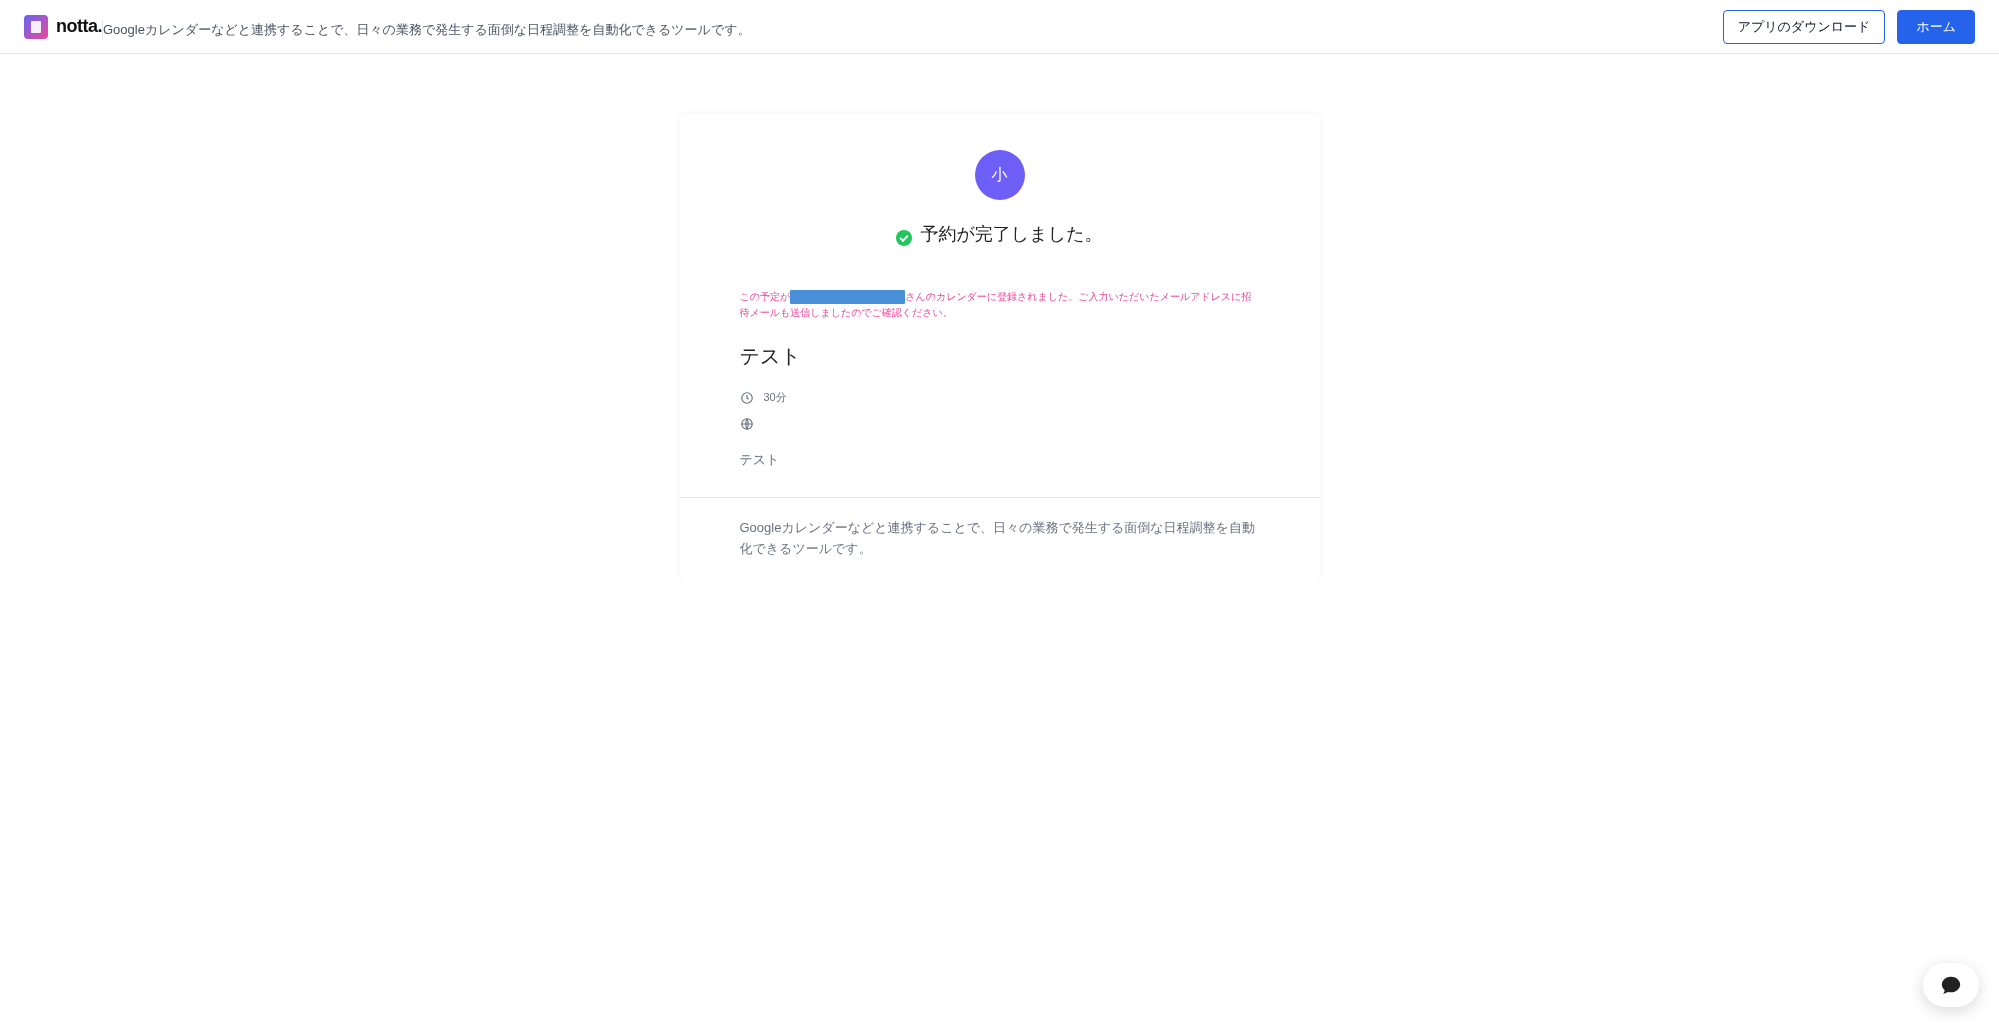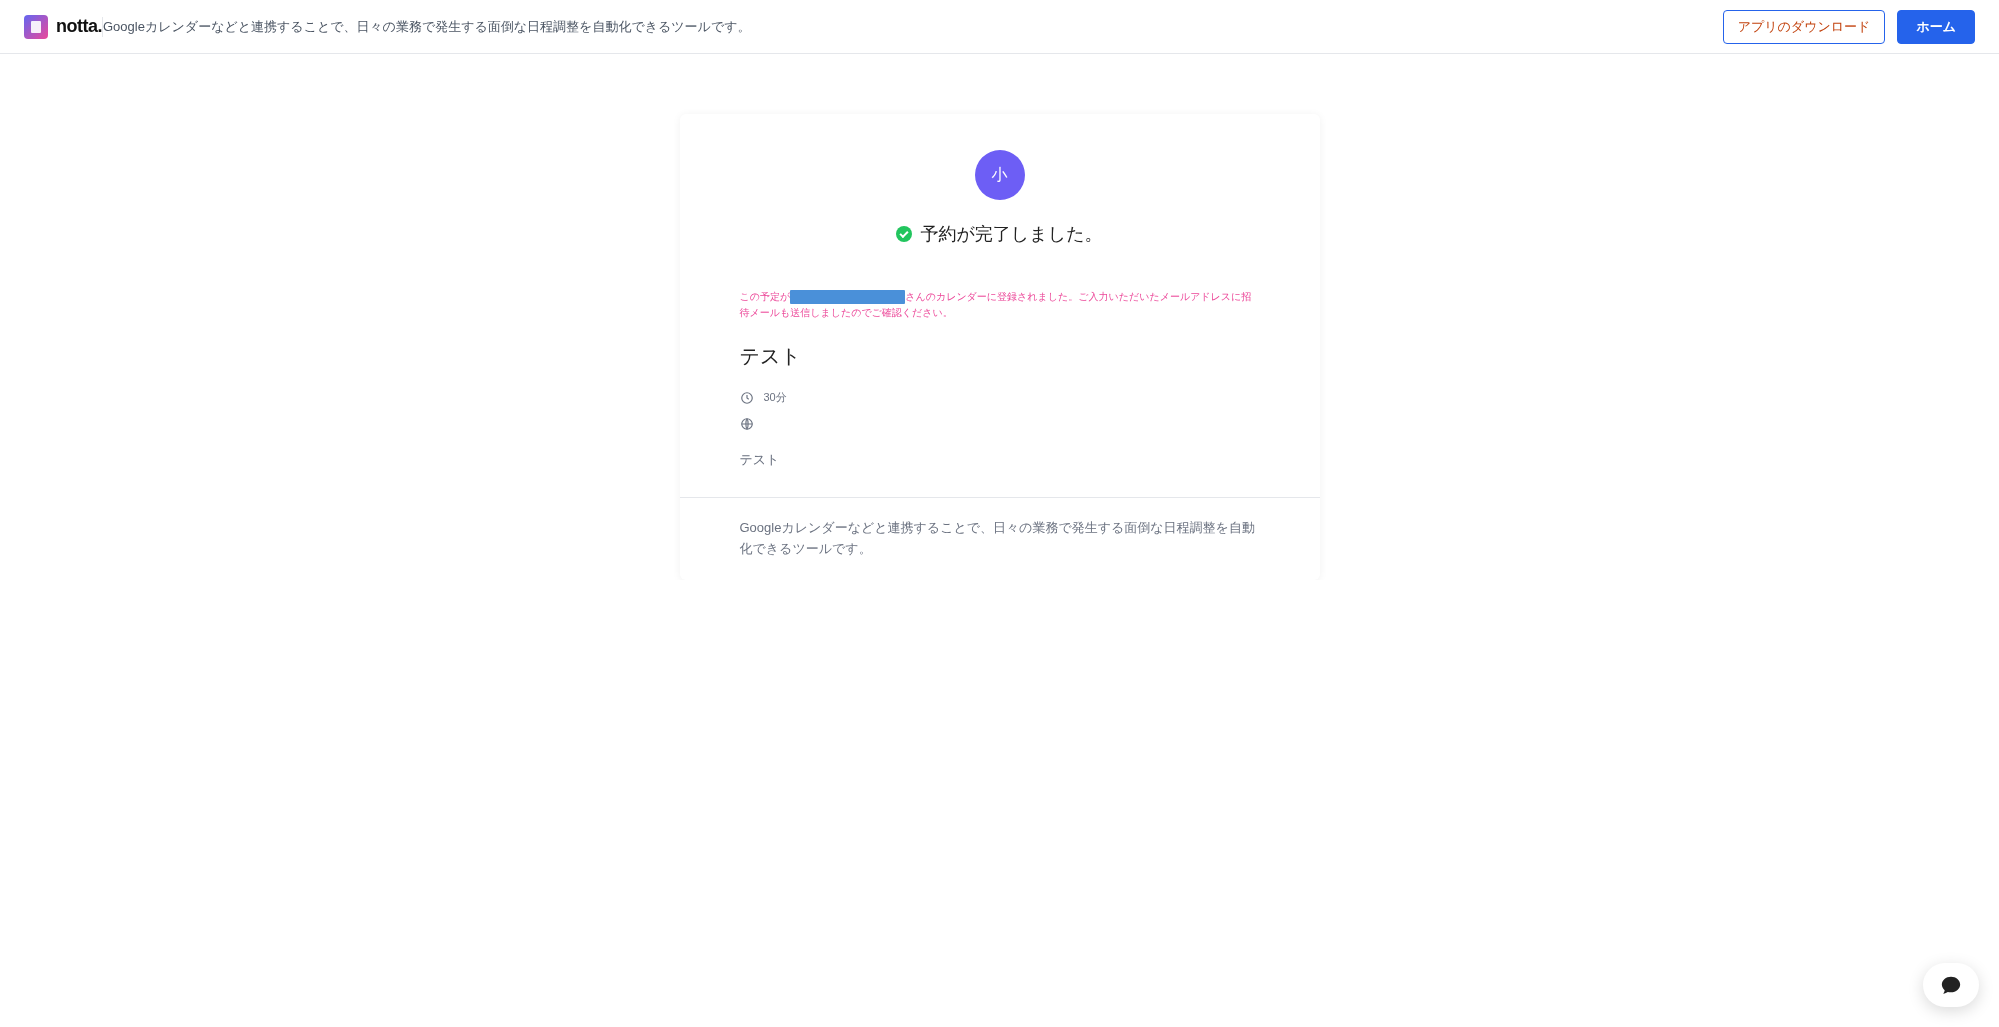--- a/index.html
+++ b/index.html
@@ -11,21 +11,21 @@
     .header {
       display: flex;
       align-items: center;
       justify-content: space-between;
       padding: 12px 24px;
       border-bottom: 1px solid #e5e7eb;
       height: 54px;
     }
     .header-left {
       display: flex;
-      align-items: center;
+      align-items: flex-end;
     }
     .logo-wrap {
       display: flex;
       align-items: center;
       gap: 8px;
     }
     .logo-mark {
       width: 24px;
       height: 24px;
       border-radius: 4px;
@@ -59,36 +59,35 @@
       font-size: 13px;
       color: #4b5563;
     }
     .header-right {
       display: flex;
       align-items: center;
       gap: 12px;
     }
     .btn-outline {
       border: 1px solid #2563eb;
-      color: #c2410c;
+      color: #0f172a;
       background: #fff;
       padding: 7px 14px;
       border-radius: 4px;
       font-size: 13px;
       cursor: pointer;
     }
     .btn-primary {
       border: 1px solid #2563eb;
       background: #2563eb;
       color: #fff;
       padding: 7px 18px;
       border-radius: 4px;
       font-size: 13px;
       cursor: pointer;
-      font-weight: bold;
     }
     .main {
       display: flex;
       justify-content: center;
       padding-top: 60px;
     }
     .card {
       width: 640px;
       background: #fff;
       border-radius: 6px;
@@ -104,21 +103,21 @@
       background: #6d5ef5;
       color: #fff;
       display: flex;
       align-items: center;
       justify-content: center;
       font-size: 16px;
       margin: 0 auto 22px;
     }
     .success-row {
       display: flex;
-      align-items: center;
+      align-items: flex-end;
       justify-content: center;
       gap: 8px;
       margin-bottom: 14px;
     }
     .check-icon {
       width: 16px;
       height: 16px;
       background: #22c55e;
       border-radius: 50%;
       position: relative;

